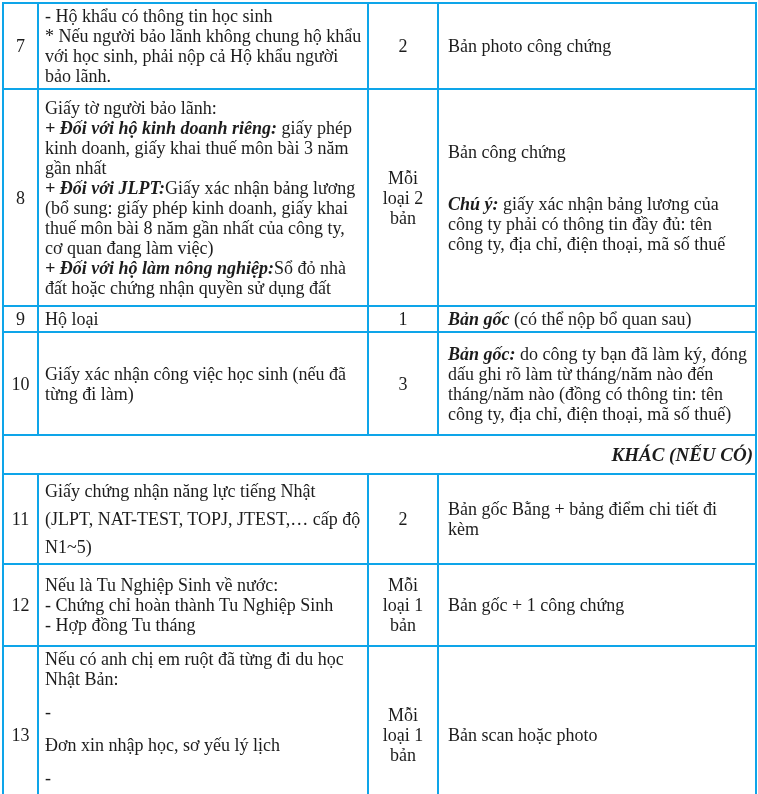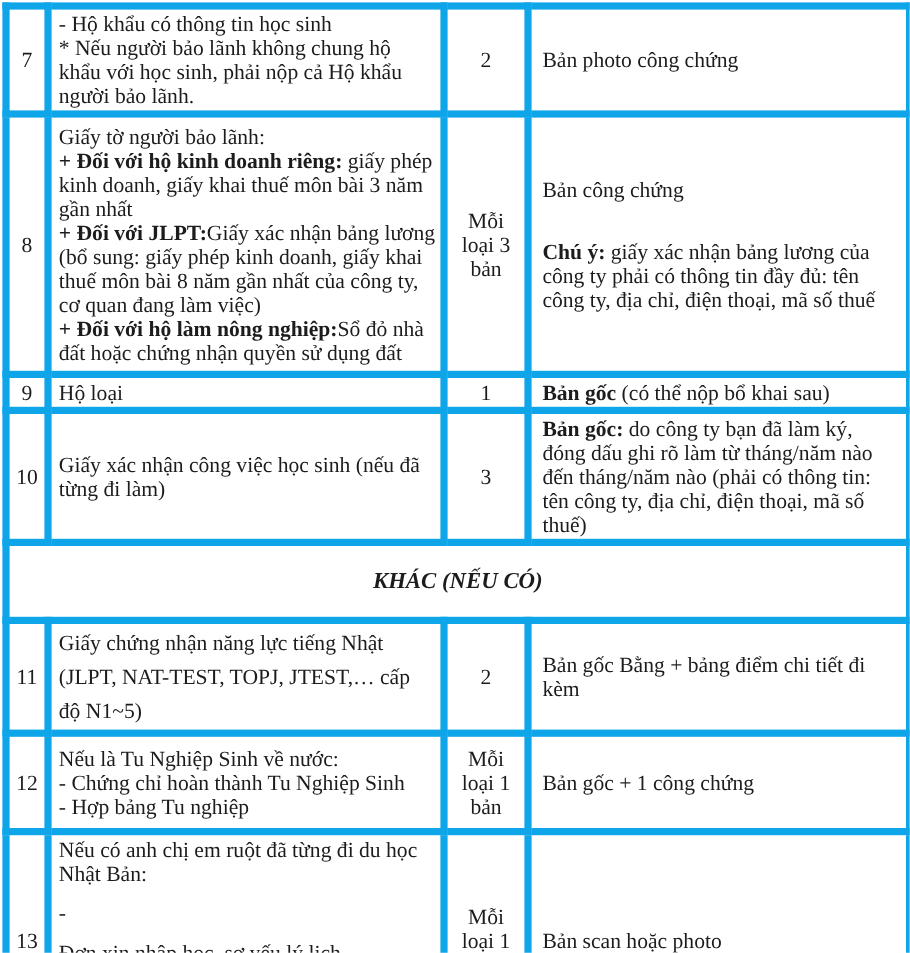--- a/index.html
+++ b/index.html
@@ -7,47 +7,47 @@
     width:758px;height:794px;overflow:hidden;position:relative;
     background:#ffffff;color:#1c1c1c;
     font-family:"Liberation Serif","DejaVu Serif",serif;
   }
   table.doc{
     position:absolute;left:2px;top:2px;width:753px;
     border-collapse:collapse;table-layout:fixed;
     border:2px solid #000;
   }
   td{
-    border:6px solid #0ea5e9;
+    border:2px solid #0ea5e9;
     vertical-align:middle;
     font-size:18px;line-height:20px;
     padding:1px 4px;
     overflow:hidden;
     word-wrap:break-word;
   }
   .c-no{text-align:center;}
   .c-desc{padding:2px 4px 2px 6px;}
   .c-qty{text-align:center;padding:1px 6px;}
   .c-note{padding:2px 8px 2px 9px;}
   .p{margin:0;}
-  b{font-weight:bold;}
+  b{font-weight:bold;font-style:italic;}
   .gap-para{margin-top:13px;}
   .gap-blank{margin-top:32px;}
   tr.r7{height:86px;}
   tr.r8{height:217px;}
   tr.r9{height:22px;}
   tr.r10{height:103px;}
   tr.section-row{height:25px;}
   tr.r11{height:85px;}
   tr.r12{height:82px;}
   tr.r13{height:172px;}
   tr.r11 .c-desc{line-height:28px;}
   .c-section{
-    text-align:center;font-weight:bold;font-style:italic;
-    font-size:19px;line-height:21px;padding:19px 2px;
+    text-align:right;font-weight:bold;font-style:italic;
+    font-size:19px;line-height:21px;padding:8px 2px;
   }
 </style>
 </head>
 <body>
 
 <div>
   <table class="doc">
     <colgroup>
       <col style="width:35px">
       <col style="width:330px">
@@ -67,65 +67,65 @@
           </td>
         </tr>
         <tr class="r8">
           <td class="c-no">8</td>
           <td class="c-desc">
             <div class="p"><span>Giấy tờ người bảo lãnh:</span></div>
             <div class="p"><b>+ Đối với hộ kinh doanh riêng:</b><span> giấy phép kinh doanh, giấy khai thuế môn bài 3 năm gần nhất</span></div>
             <div class="p"><b>+ Đối với JLPT:</b><span>Giấy xác nhận bảng lương (bổ sung: giấy phép kinh doanh, giấy khai thuế môn bài 8 năm gần nhất của công ty, cơ quan đang làm việc)</span></div>
             <div class="p"><b>+ Đối với hộ làm nông nghiệp:</b><span>Sổ đỏ nhà đất hoặc chứng nhận quyền sử dụng đất</span></div>
           </td>
-          <td class="c-qty">Mỗi loại 3 bản</td>
+          <td class="c-qty">Mỗi loại 2 bản</td>
           <td class="c-note">
             <div class="p"><span>Bản công chứng</span></div>
             <div class="p gap-blank"><b>Chú ý:</b><span> giấy xác nhận bảng lương của công ty phải có thông tin đầy đủ: tên công ty, địa chỉ, điện thoại, mã số thuế</span></div>
           </td>
         </tr>
         <tr class="r9">
           <td class="c-no">9</td>
           <td class="c-desc">
             <div class="p"><span>Hộ loại</span></div>
           </td>
           <td class="c-qty">1</td>
           <td class="c-note">
-            <div class="p"><b>Bản gốc</b><span> (có thể nộp bổ khai sau)</span></div>
+            <div class="p"><b>Bản gốc</b><span> (có thể nộp bổ quan sau)</span></div>
           </td>
         </tr>
         <tr class="r10">
           <td class="c-no">10</td>
           <td class="c-desc">
             <div class="p"><span>Giấy xác nhận công việc học sinh (nếu đã từng đi làm)</span></div>
           </td>
           <td class="c-qty">3</td>
           <td class="c-note">
-            <div class="p"><b>Bản gốc:</b><span> do công ty bạn đã làm ký, đóng dấu ghi rõ làm từ tháng/năm nào đến tháng/năm nào (phải có thông tin: tên công ty, địa chỉ, điện thoại, mã số thuế)</span></div>
+            <div class="p"><b>Bản gốc:</b><span> do công ty bạn đã làm ký, đóng dấu ghi rõ làm từ tháng/năm nào đến tháng/năm nào (đồng có thông tin: tên công ty, địa chỉ, điện thoại, mã số thuế)</span></div>
           </td>
         </tr>
         <tr class="section-row">
           <td class="c-section" colspan="4">KHÁC (NẾU CÓ)</td>
         </tr>
         <tr class="r11">
           <td class="c-no">11</td>
           <td class="c-desc">
             <div class="p"><span>Giấy chứng nhận năng lực tiếng Nhật (JLPT, NAT-TEST, TOPJ, JTEST,… cấp độ N1~5)</span></div>
           </td>
           <td class="c-qty">2</td>
           <td class="c-note">
             <div class="p"><span>Bản gốc Bằng + bảng điểm chi tiết đi kèm</span></div>
           </td>
         </tr>
         <tr class="r12">
           <td class="c-no">12</td>
           <td class="c-desc">
             <div class="p"><span>Nếu là Tu Nghiệp Sinh về nước:</span></div>
             <div class="p"><span>- Chứng chỉ hoàn thành Tu Nghiệp Sinh</span></div>
-            <div class="p"><span>- Hợp bảng Tu nghiệp</span></div>
+            <div class="p"><span>- Hợp đồng Tu tháng</span></div>
           </td>
           <td class="c-qty">Mỗi loại 1 bản</td>
           <td class="c-note">
             <div class="p"><span>Bản gốc + 1 công chứng</span></div>
           </td>
         </tr>
         <tr class="r13">
           <td class="c-no">13</td>
           <td class="c-desc">
             <div class="p"><span>Nếu có anh chị em ruột đã từng đi du học Nhật Bản:</span></div>

